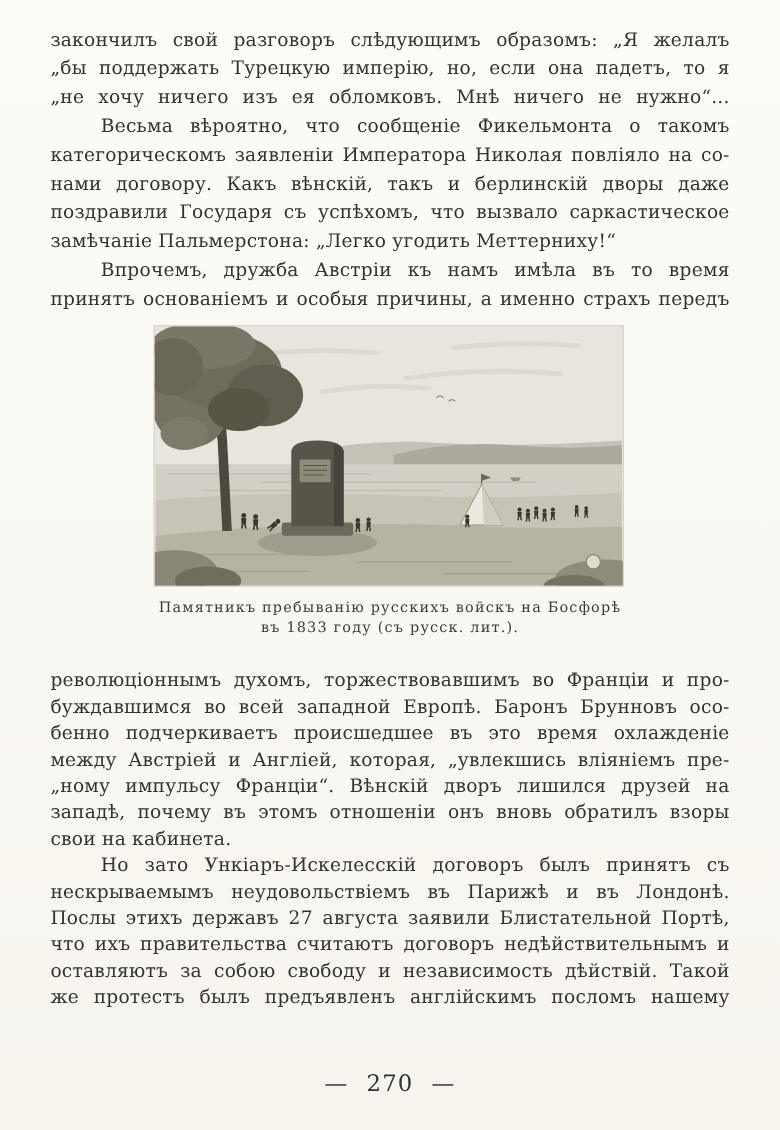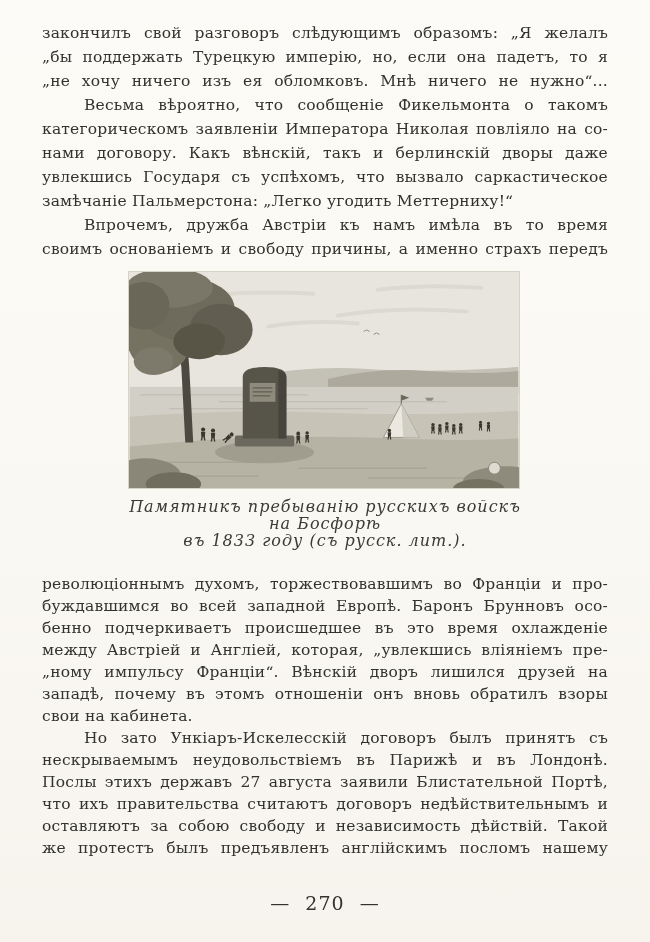--- a/index.html
+++ b/index.html
@@ -15,21 +15,21 @@
     font-size: 15.5px; letter-spacing: 0.2px;
     text-align: justify; text-align-last: justify;
   }
   .top .ln { line-height: 24px; }
   .bottom .ln { line-height: 22px; }
   .ln.last { text-align-last: left; }
   .ln.ind { text-indent: 42px; }
   .figure-wrap { width: 394px; margin: 10px auto 0 auto; }
   .litho { display: block; border: 1px solid #d6d3c9; background: #e8e5de; }
   .caption {
-    margin-top: 9px; font-style: italic; font-size: 16px; line-height: 17px;
+    margin-top: 9px; font-size: 12px; line-height: 17px;
     letter-spacing: 1px; text-align: center; color: #3b3a35;
   }
   .bottom { margin-top: 24px; }
   .footer {
     position: absolute; left: 0; right: 0; bottom: 28px;
     text-align: center; font-size: 19px; letter-spacing: 1px; word-spacing: 8px;
     color: #32322e;
   }
 </style>
 </head>
@@ -37,24 +37,24 @@
 
 <div class="page">
 
   <div class="top">
     <div class="ln">закончилъ свой разговоръ слѣдующимъ образомъ: „Я желалъ</div>
     <div class="ln">„бы поддержать Турецкую имперію, но, если она падетъ, то я</div>
     <div class="ln">„не хочу ничего изъ ея обломковъ. Мнѣ ничего не нужно“...</div>
     <div class="ln ind">Весьма вѣроятно, что сообщеніе Фикельмонта о такомъ</div>
     <div class="ln">категорическомъ заявленіи Императора Николая повліяло на со-</div>
     <div class="ln">нами договору. Какъ вѣнскій, такъ и берлинскій дворы даже</div>
-    <div class="ln">увлекшись Государя съ успѣхомъ, что вызвало саркастическое</div>
+    <div class="ln">поздравили Государя съ успѣхомъ, что вызвало саркастическое</div>
     <div class="ln last">замѣчаніе Пальмерстона: „Легко угодить Меттерниху!“</div>
     <div class="ln ind">Впрочемъ, дружба Австріи къ намъ имѣла въ то время</div>
-    <div class="ln">своимъ основаніемъ и свободу причины, а именно страхъ передъ</div>
+    <div class="ln">принятъ основаніемъ и особыя причины, а именно страхъ передъ</div>
   </div>
 
   <div class="figure-wrap">
     <svg class="litho" viewBox="0 0 392 218" width="392" height="218" xmlns="http://www.w3.org/2000/svg">
       <rect width="392" height="218" fill="#e8e5de"></rect>
       <g stroke="#dbd8d0" stroke-width="4" fill="none" stroke-linecap="round" opacity="0.9">
         <path d="M60 26 Q120 18 185 22"></path>
         <path d="M210 44 Q270 34 340 40"></path>
         <path d="M250 18 Q300 12 355 16"></path>
         <path d="M140 55 Q180 48 230 52"></path>

